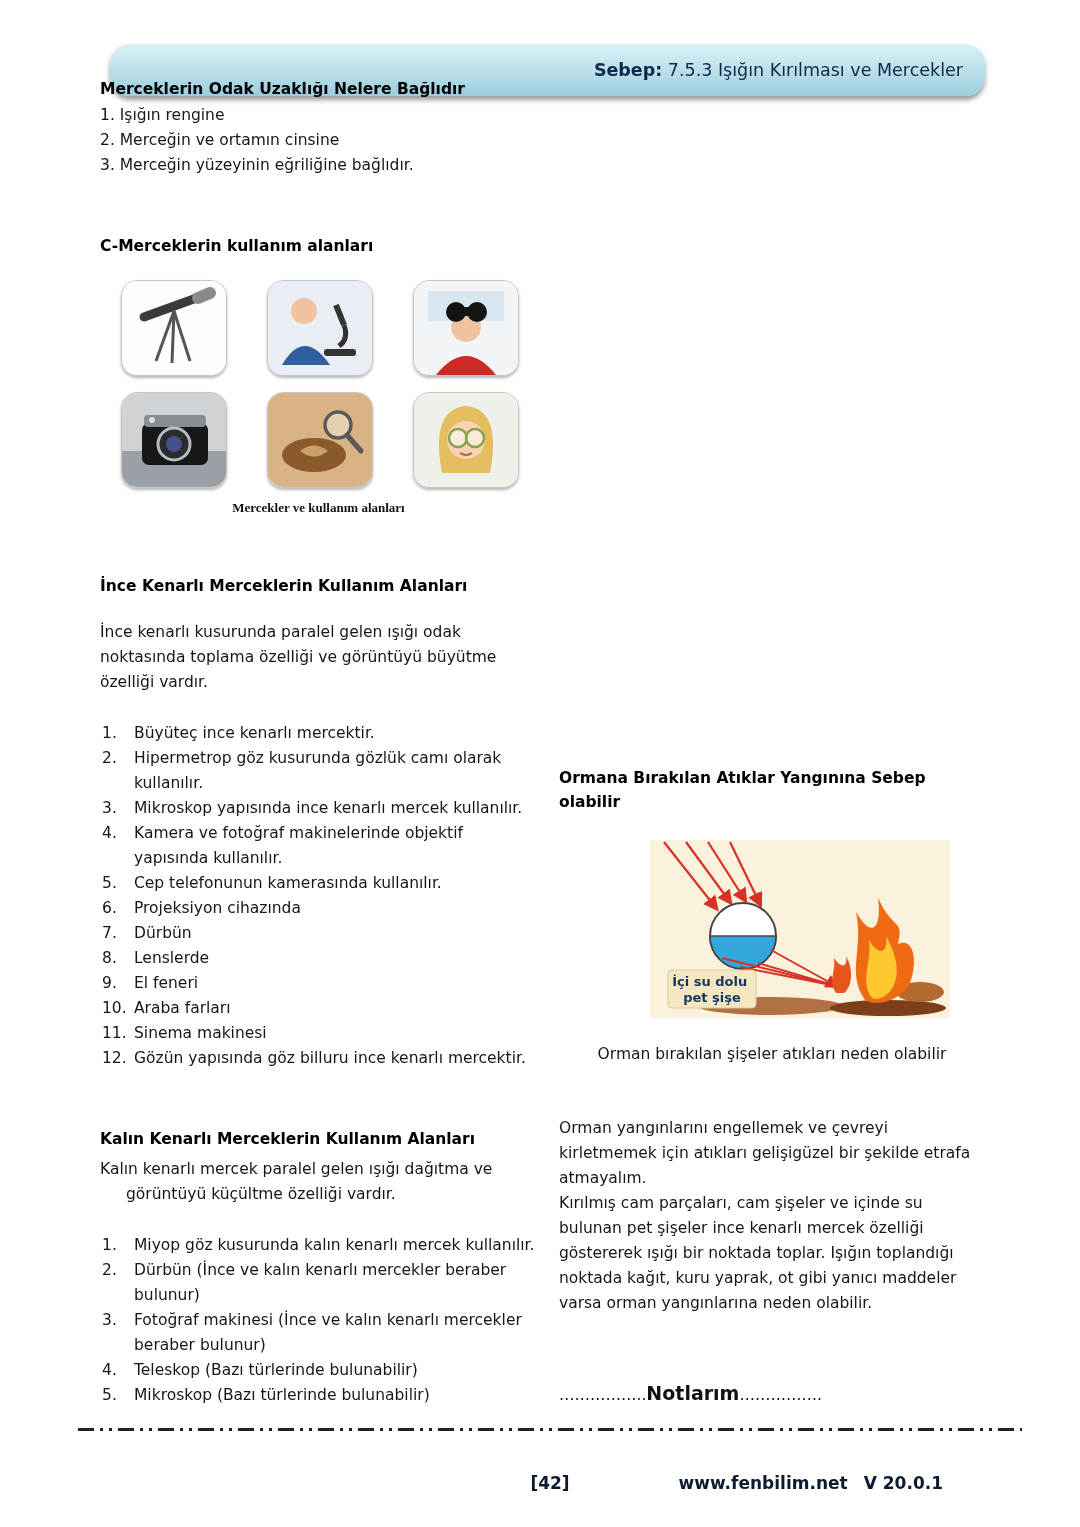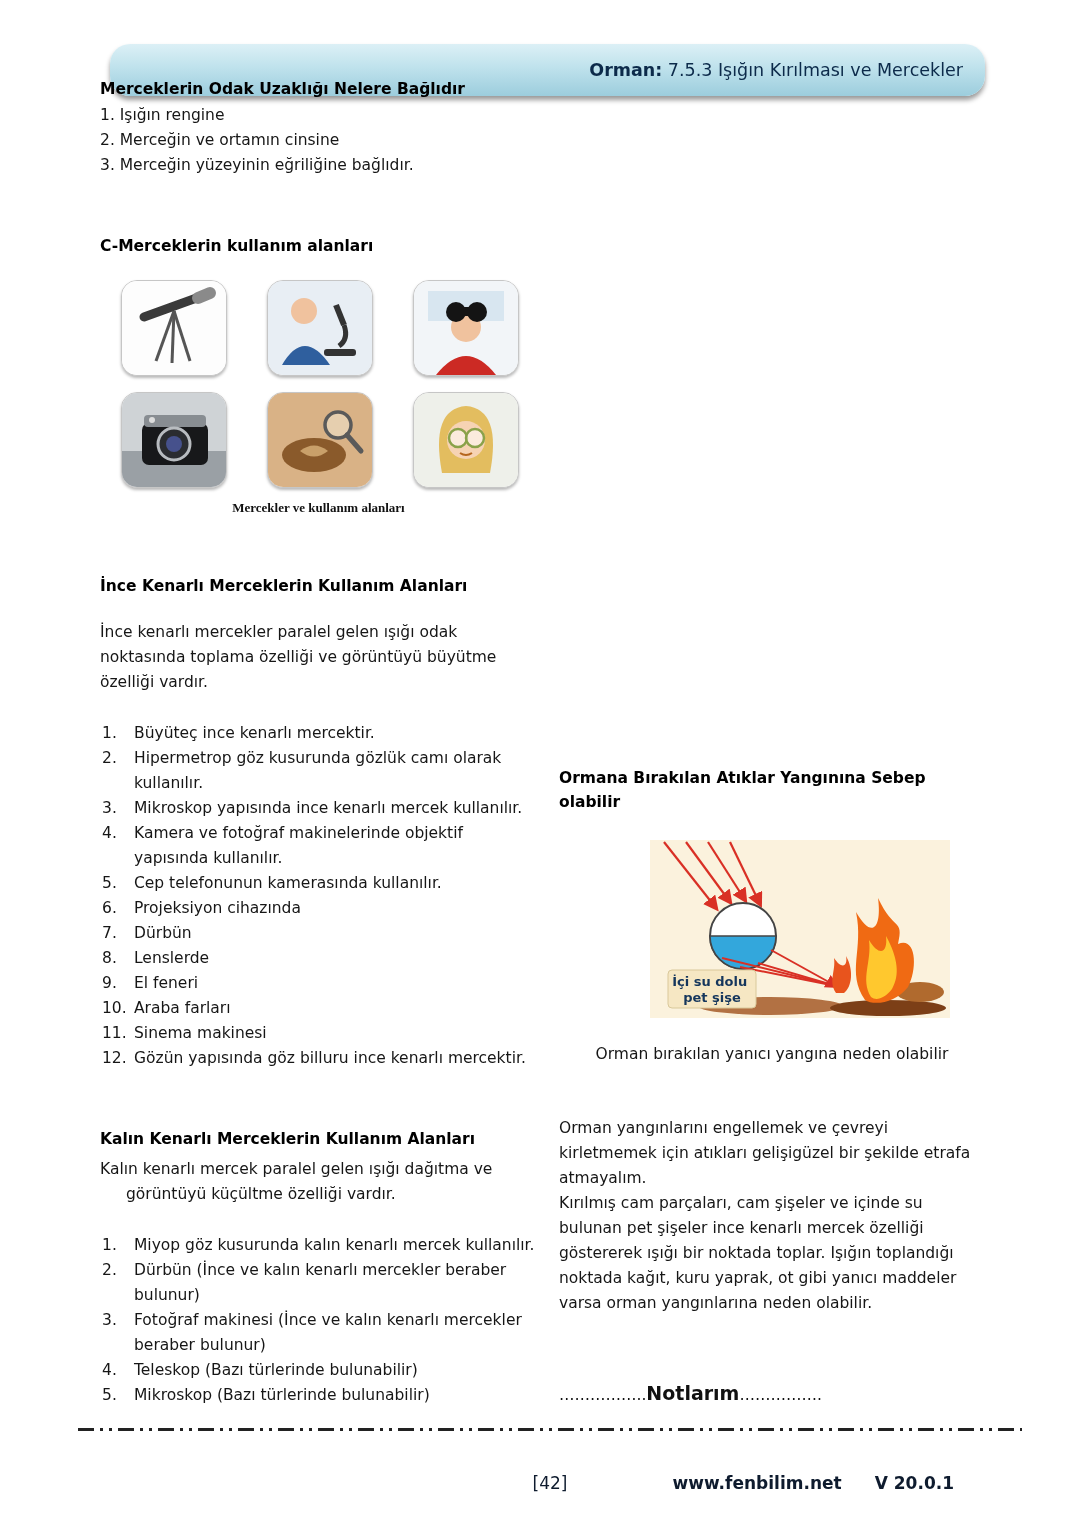--- a/index.html
+++ b/index.html
@@ -82,30 +82,30 @@
   
   .footer{position:absolute;left:78px;right:58px;bottom:30px;}
   .dash-line{
     height:3px;
     background-image:repeating-linear-gradient(90deg,
       #222 0 16px,transparent 16px 22px,
       #222 22px 25px,transparent 25px 31px,
       #222 31px 34px,transparent 34px 40px);
   }
   .footer-row{position:relative;margin-top:42px;height:24px;font-size:17px;color:#0e1b2e;}
-  .page-num{position:absolute;left:50%;transform:translateX(-50%);font-weight:normal;}
-  .site-box{position:absolute;right:68px;font-weight:bold;display:flex;gap:33px;}
+  .page-num{position:absolute;left:50%;transform:translateX(-50%);font-weight:bold;}
+  .site-box{position:absolute;right:79px;font-weight:bold;display:flex;gap:16px;}
 </style>
 </head>
 <body>
 
 <div class="page">
 
   <div class="header-bar">
-    <span class="konu">Orman:</span>
+    <span class="konu">Sebep:</span>
     <span>7.5.3 Işığın Kırılması ve Mercekler</span>
   </div>
 
   <div class="columns">
 
     <div class="col-left">
 
       <div class="sec-focal">
         <div class="h">Merceklerin Odak Uzaklığı Nelere Bağlıdır</div>
         <ol class="ilist">
@@ -179,21 +179,21 @@
               <circle cx="61" cy="45" r="9" fill="#ffffff" fill-opacity="0.55" stroke="#8aa24a" stroke-width="2.5"></circle>
               <path d="M46,60 q6,4 12,0" stroke="#b5651d" stroke-width="2" fill="none"></path>
             </svg>
           </div>
         </div>
         <div class="grid-caption">Mercekler ve kullanım alanları</div>
       </div>
 
       <div class="sec-thin">
         <div class="h">İnce Kenarlı Merceklerin Kullanım Alanları</div>
-        <p class="intro">İnce kenarlı mercekler paralel gelen ışığı odak noktasında toplama özelliği ve görüntüyü büyütme özelliği vardır.</p>
+        <p class="intro">İnce kenarlı kusurunda paralel gelen ışığı odak noktasında toplama özelliği ve görüntüyü büyütme özelliği vardır.</p>
         <ol class="nlist">
           <li><span>Büyüteç ince kenarlı mercektir.</span></li>
           <li><span>Hipermetrop göz kusurunda gözlük camı olarak kullanılır.</span></li>
           <li><span>Mikroskop yapısında ince kenarlı mercek kullanılır.</span></li>
           <li><span>Kamera ve fotoğraf makinelerinde objektif yapısında kullanılır.</span></li>
           <li><span>Cep telefonunun kamerasında kullanılır.</span></li>
           <li><span>Projeksiyon cihazında</span></li>
           <li><span>Dürbün</span></li>
           <li><span>Lenslerde</span></li>
           <li><span>El feneri</span></li>
@@ -252,21 +252,21 @@
           <path d="M221,157 C210,139 222,122 219,100 C230,118 238,112 236,96 C248,118 250,135 242,149 C234,159 226,161 221,157 Z" fill="#ffc82e"></path>
           <path d="M186,153 C178,141 186,131 184,118 C192,130 198,126 196,116 C204,130 202,147 194,153 Z" fill="#e8541d"></path>
           <rect x="18" y="130" width="88" height="38" rx="4" fill="#f6e7c3" stroke="#d9c89a"></rect>
           <text x="62" y="146" text-anchor="middle" font-size="13" font-weight="bold" fill="#15365c" font-family="DejaVu Sans, sans-serif">
             <tspan>İçi su dolu</tspan>
             <tspan x="62" dy="16">pet şişe</tspan>
           </text>
         </svg>
       </div>
 
-      <div class="fig-caption">Orman bırakılan yanıcı yangına neden olabilir</div>
+      <div class="fig-caption">Orman bırakılan şişeler atıkları neden olabilir</div>
 
       <div class="right-paras">
         <p>Orman yangınlarını engellemek ve çevreyi kirletmemek için atıkları gelişigüzel bir şekilde etrafa atmayalım.</p>
         <p>Kırılmış cam parçaları, cam şişeler ve içinde su bulunan pet şişeler ince kenarlı mercek özelliği göstererek ışığı bir noktada toplar. Işığın toplandığı noktada kağıt, kuru yaprak, ot gibi yanıcı maddeler varsa orman yangınlarına neden olabilir.</p>
       </div>
 
       <div class="notes-line">
         <span>……………..</span><span class="nl-label">Notlarım</span><span>…………….</span>
       </div>
 

